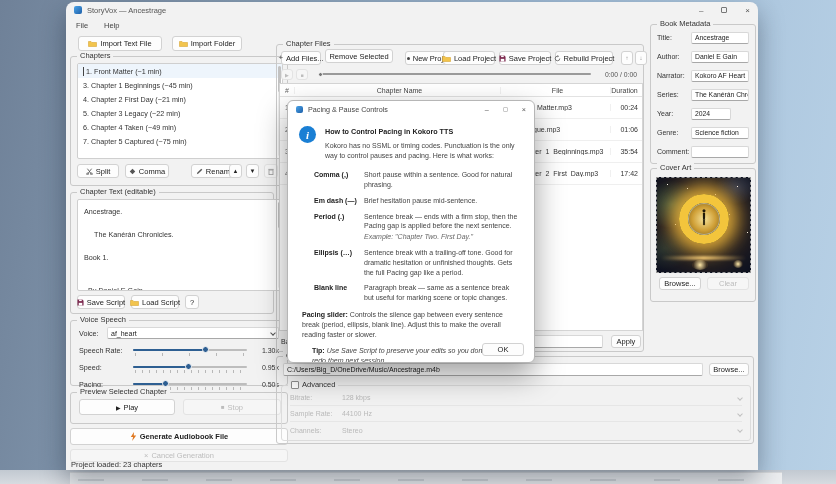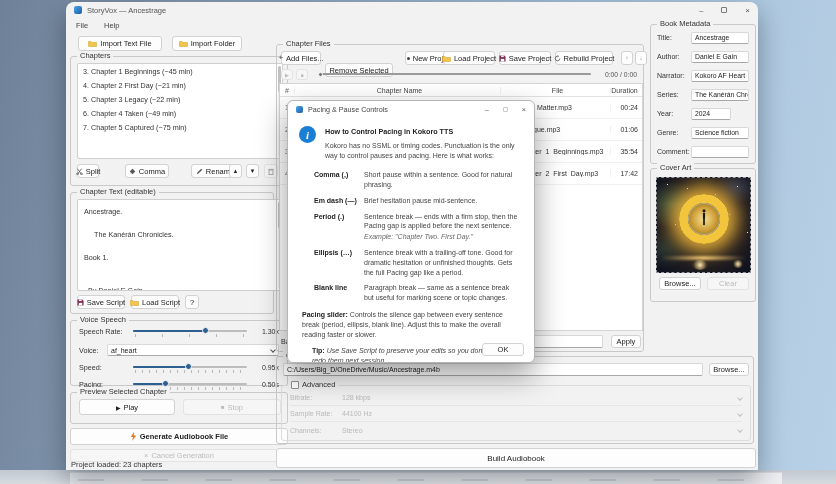--- a/index.html
+++ b/index.html
@@ -139,40 +139,44 @@
           <svg width="9" height="7" viewBox="0 0 9 7">
             <path d="M0.5 1.5 h2.5 l1 1 h4.5 v4 h-8 z" fill="#f2c44d" stroke="#d9a636" stroke-width="0.6"></path>
           </svg>
         </span>
       <span>Import Folder</span>
     </div>
 
     <div class="grp" style="left:4px;top:54px;width:218px;height:130px">
       <span class="glabel">Chapters</span>
       <div class="listbox" style="left:6px;top:6px;width:206px;height:96px">
+        <div class="li sel">
+            <span class="caret"></span>
+            <span>1. Front Matter  (~1 min)</span>
+          </div>
         <div class="li">
             <span>3. Chapter 1 Beginnings  (~45 min)</span>
           </div>
         <div class="li">
             <span>4. Chapter 2 First Day  (~21 min)</span>
           </div>
         <div class="li">
             <span>5. Chapter 3 Legacy  (~22 min)</span>
           </div>
         <div class="li">
             <span>6. Chapter 4 Taken  (~49 min)</span>
           </div>
         <div class="li">
             <span>7. Chapter 5 Captured  (~75 min)</span>
           </div>
         <div class="sbar">
             <div class="th"></div>
           </div>
       </div>
-      <div class="btn" style="left:6px;top:107px;width:22px;height:14px">
+      <div class="btn" style="left:6px;top:107px;width:42px;height:14px">
         <span class="ico">
             <svg width="7" height="7" viewBox="0 0 10 10">
               <path d="M2 1 L8 9 M8 1 L2 9" stroke="#555" stroke-width="1.2" fill="none"></path>
               <circle cx="2.2" cy="8.4" r="1.4" fill="none" stroke="#555" stroke-width="0.9"></circle>
               <circle cx="7.8" cy="8.4" r="1.4" fill="none" stroke="#555" stroke-width="0.9"></circle>
             </svg>
           </span>
         <span>Split</span>
       </div>
       <div class="btn" style="left:54px;top:107px;width:44px;height:14px">
@@ -236,37 +240,37 @@
               <path d="M0.5 1.5 h2.5 l1 1 h4.5 v4 h-8 z" fill="#f2c44d" stroke="#d9a636" stroke-width="0.6"></path>
             </svg>
           </span>
         <span>Load Script</span>
       </div>
       <div class="btn" style="left:114px;top:102px;width:14px;height:14px">?</div>
     </div>
 
     <div class="grp" style="left:4px;top:318px;width:218px;height:66px">
       <span class="glabel">Voice  Speech</span>
+      <div class="vrow" style="margin-top:5px">
+        <span class="vlabel" style="width:28px">Voice:</span>
+        <div class="inp" style="flex:1;height:12px">
+          <span>af_heart</span>
+          <span class="chev"></span>
+        </div>
+      </div>
       <div class="vrow">
         <span class="vlabel">Speech Rate:</span>
         <div class="sl">
           <div class="tr"></div>
             <div class="fl" style="width:63%"></div>
             <div class="th2" style="left:63%"></div>
             <div class="tk sparse"></div>
         </div>
         <span class="vval">1.30x</span>
       </div>
-      <div class="vrow" style="margin-top:5px">
-        <span class="vlabel" style="width:28px">Voice:</span>
-        <div class="inp" style="flex:1;height:12px">
-          <span>af_heart</span>
-          <span class="chev"></span>
-        </div>
-      </div>
       <div class="vrow">
         <span class="vlabel">Speed:</span>
         <div class="sl">
           <div class="tr"></div>
             <div class="fl" style="width:48%"></div>
             <div class="th2" style="left:48%"></div>
             <div class="tk"></div>
         </div>
         <span class="vval">0.95x</span>
       </div>
@@ -307,21 +311,21 @@
       <span>Cancel Generation</span>
     </div>
     <div class="statusbar">Project loaded: 23 chapters</div>
 
     <div class="grp" style="left:210px;top:42px;width:368px;height:308px">
       <span class="glabel">Chapter Files</span>
       <div class="btn" style="left:4px;top:6px;width:40px;height:14px">
         <span class="plus">+</span>
           <span>Add Files...</span>
       </div>
-      <div class="btn" style="left:48px;top:18px;width:68px;height:14px">
+      <div class="btn" style="left:48px;top:4px;width:68px;height:14px">
         <span>Remove Selected</span>
       </div>
       <div class="btn" style="left:128px;top:6px;width:50px;height:14px">
         <span class="dot"></span>
           <span>New Project</span>
       </div>
       <div class="btn" style="left:166px;top:6px;width:52px;height:14px">
         <span class="ico">
             <svg width="9" height="7" viewBox="0 0 9 7">
               <path d="M0.5 1.5 h2.5 l1 1 h4.5 v4 h-8 z" fill="#f2c44d" stroke="#d9a636" stroke-width="0.6"></path>
@@ -431,23 +435,20 @@
           <span class="chev gray"></span>
         </div>
         <div style="display:flex;align-items:center;height:16px;margin:0 8px;color:#b9b9b9;font-size:7px">
           <span style="width:52px">Channels:</span>
           <span>Stereo</span>
           <span class="chev gray"></span>
         </div>
       </div>
     </div>
 
-    <div class="btn" style="left:210px;top:446px;width:480px;height:20px;font-size:8px">
-        <span>Build Audiobook</span>
-      </div>
 
     <div class="grp" style="left:584px;top:22px;width:106px;height:140px">
       <span class="glabel">Book Metadata</span>
       <div class="mrow">
           <span class="mlabel">Title:</span>
           <div class="inp">
             <span>Ancestrage</span>
           </div>
         </div>
       <div class="mrow">

